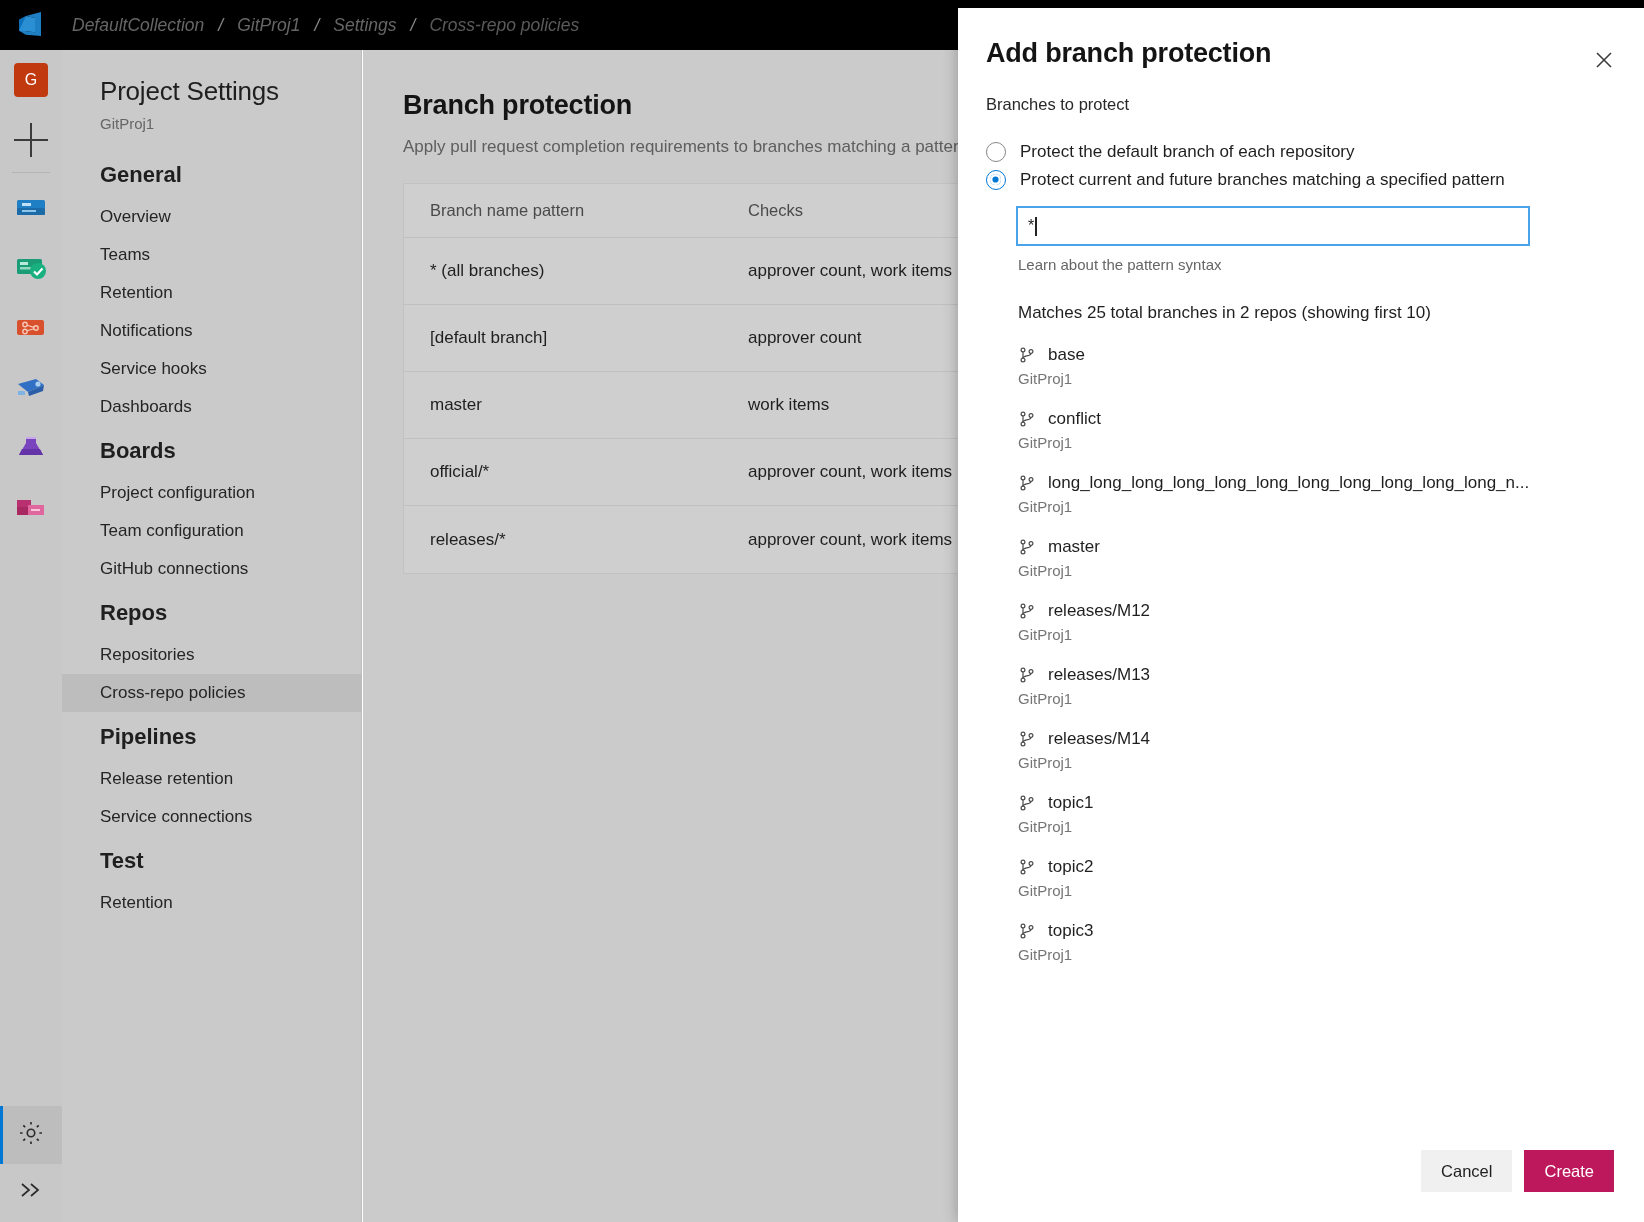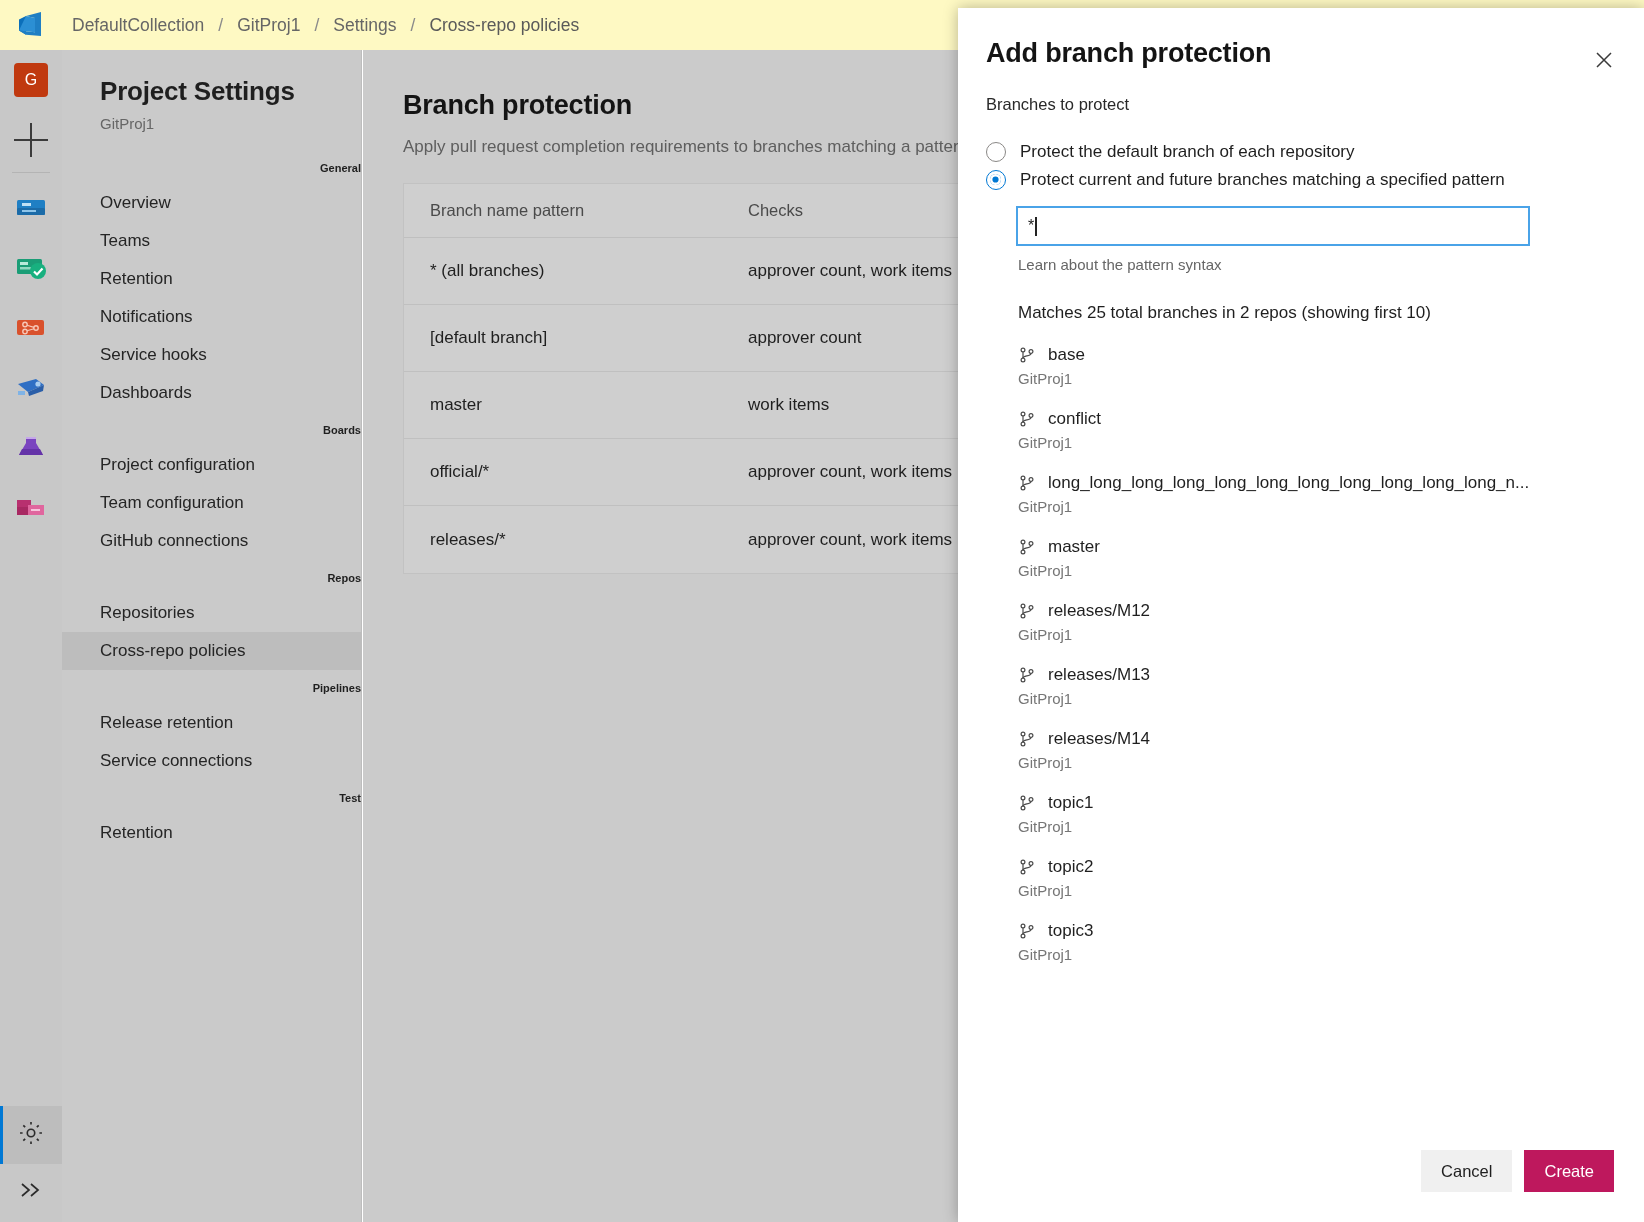--- a/index.html
+++ b/index.html
@@ -18,23 +18,24 @@
 
   
   .page {
     position: absolute; inset: 0;
     background: #ffffff;
   }
 
   
   .topbar {
     position: absolute; top: 0; left: 0; right: 0; height: 50px;
-    background: #fef9c3;
+    background: #000000;
     display: flex; align-items: center;
     z-index: 2;
+    font-style: italic;
   }
   .azdo-logo {
     width: 62px; height: 50px;
     display: flex; align-items: center; justify-content: center;
   }
   .azdo-logo svg { display: block; }
   .crumbs {
     display: flex; align-items: center;
     font-size: 17.5px; color: #656565;
     margin-left: 8px;
@@ -89,30 +90,29 @@
 
   
   .settings-nav {
     position: absolute; top: 50px; left: 62px; width: 300px; bottom: 0;
     background: #cacaca;
     border-right: 1px solid #bdbdbd;
     z-index: 2;
     padding-top: 18px;
   }
   .settings-title {
-    font-size: 26px; font-weight: bold; color: #1f1f1f;
+    font-size: 26px; font-weight: normal; color: #1f1f1f;
     padding: 8px 0 4px 38px; letter-spacing: -0.2px;
   }
   .settings-sub {
     font-size: 15px; color: #666; padding: 4px 0 18px 38px;
   }
   .nav-group {
-    font-size: 11px; font-weight: bold; color: #1f1f1f;
+    font-size: 22px; font-weight: bold; color: #1f1f1f;
     padding: 12px 0 10px 38px;
-    text-align: right;
   }
   .nav-item {
     font-size: 17px; color: #252525;
     padding: 9px 0 9px 38px;
     cursor: pointer;
   }
   .nav-item.selected { background: #bdbdbd; }
 
   
   .main {

